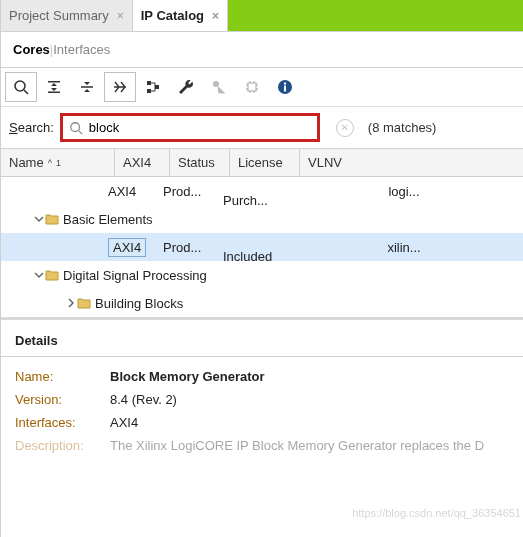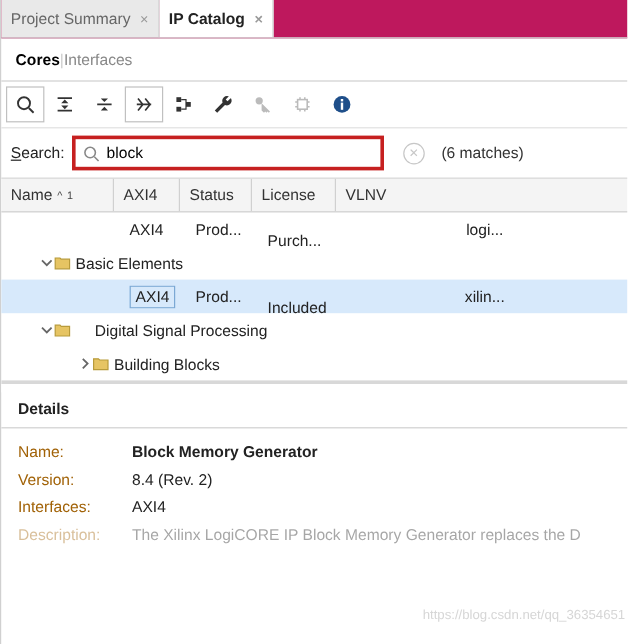--- a/index.html
+++ b/index.html
@@ -1,20 +1,20 @@
 <!DOCTYPE html>
 <html><head>
 <meta charset="utf-8">
 <style>
   * { box-sizing: border-box; font-family: Arial, Helvetica, sans-serif; }
   body { margin: 0; background: #fff; font-size: 13px; color: #222; }
   .container { width: 523px; height: 537px; border-left: 1px solid #d0d0d0; overflow: hidden; position: relative; }
 
   
-  .tabs { display: flex; height: 32px; background: #be185d; border-bottom: 1px solid #d0d0d0; }
+  .tabs { display: flex; height: 32px; background: #84cc16; border-bottom: 1px solid #d0d0d0; }
   .tab { display: flex; align-items: center; padding: 0 8px; border-right: 1px solid #d0d0d0; background: #e9e9e9; color: #666; cursor: pointer; }
   .tab.active { background: #fff; color: #222; font-weight: bold; }
   .tab-close { margin-left: 8px; color: #999; font-size: 12px; }
 
   
   .subtabs { display: flex; align-items: center; padding: 10px 12px; gap: 0; }
   .subtab { color: #888; cursor: pointer; }
   .subtab.active { font-weight: bold; color: #000; }
   .sep { color: #ccc; }
 
@@ -33,21 +33,21 @@
   .search-label .ul { text-decoration: underline; }
   .search-box { display: flex; align-items: center; flex: 1; border: 3px solid #c62020; padding: 3px 6px; background: #fff; max-width: 260px; }
   .search-box svg { width: 14px; height: 14px; color: #888; margin-right: 4px; }
   .search-input { flex: 1; border: none; outline: none; font-size: 13px; }
   .clear-btn { width: 18px; height: 18px; margin-left: 10px; border-radius: 50%; border: 1px solid #c7c7c7; display: flex; align-items: center; justify-content: center; color: #c7c7c7; font-size: 10px; cursor: pointer; }
   .matches { margin-left: 8px; color: #333; }
 
   
   .thead { display: flex; background: #f4f4f4; border-bottom: 1px solid #d0d0d0; }
   .th { padding: 6px 8px; border-right: 1px solid #d0d0d0; color: #333; display: flex; align-items: center; gap: 4px; }
-  .col-name { width: 94px; }
+  .col-name { width: 114px; }
   .col-axi { width: 55px; }
   .col-status { width: 60px; }
   .col-license { width: 70px; }
   .col-vlnv { flex: 1; border-right: none; }
   .sort-ind { font-size: 9px; color: #444; }
 
   
   .tree { }
   .row { display: flex; align-items: center; height: 28px; padding-left: 4px; }
   .row.selected { background: #d7e9fb; }
@@ -158,21 +158,21 @@
     <div class="search-box">
       <svg viewBox="0 0 16 16" fill="none" stroke="currentColor" stroke-width="1.5">
           <circle cx="7" cy="7" r="5"></circle>
           <line x1="11" y1="11" x2="15" y2="15"></line>
         </svg>
       <input class="search-input" value="block" style="">
     </div>
     <div class="clear-btn">
       <span>✕</span>
     </div>
-    <span class="matches">(6 matches)</span>
+    <span class="matches">(8 matches)</span>
   </div>
 
   <div class="thead">
     <div class="th col-name">
       <span>Name</span>
       <span class="sort-ind">^</span>
       <span class="sort-ind">1</span>
     </div>
     <div class="th col-axi">
         <span>AXI4</span>
@@ -217,21 +217,21 @@
       <div class="cell c-vlnv">xilin...</div>
     </div>
 
     <div class="row indent1">
       <svg class="chevron" viewBox="0 0 12 12">
           <path d="M2 4l4 4 4-4" fill="none" stroke="currentColor" stroke-width="1.5"></path>
         </svg>
       <svg class="folder" viewBox="0 0 14 14">
           <path d="M1 3h4l1 1h7v8H1z"></path>
         </svg>
-      <span style="margin-left:20px">Digital Signal Processing</span>
+      <span style="margin-left:4px">Digital Signal Processing</span>
     </div>
 
     <div class="row indent3">
       <svg class="chevron" viewBox="0 0 12 12">
           <path d="M4 2l4 4-4 4" fill="none" stroke="currentColor" stroke-width="1.5"></path>
         </svg>
       <svg class="folder" viewBox="0 0 14 14">
           <path d="M1 3h4l1 1h7v8H1z"></path>
         </svg>
       <span style="margin-left:4px">Building Blocks</span>

